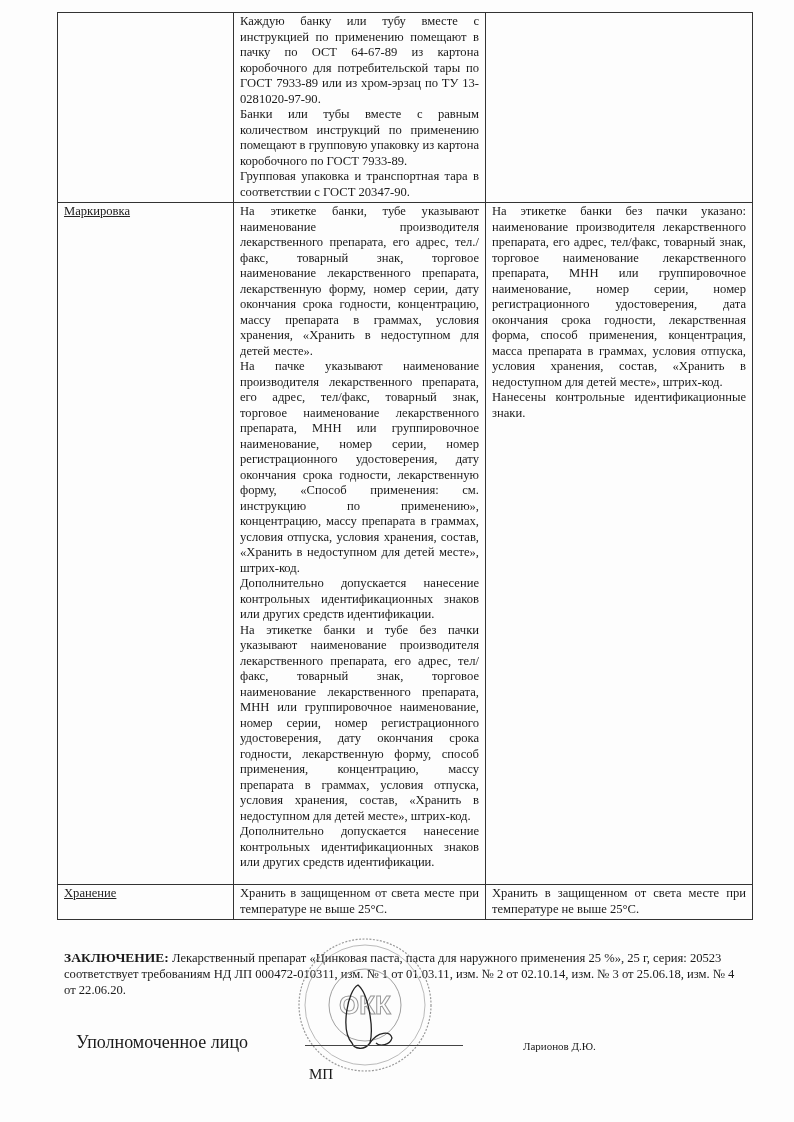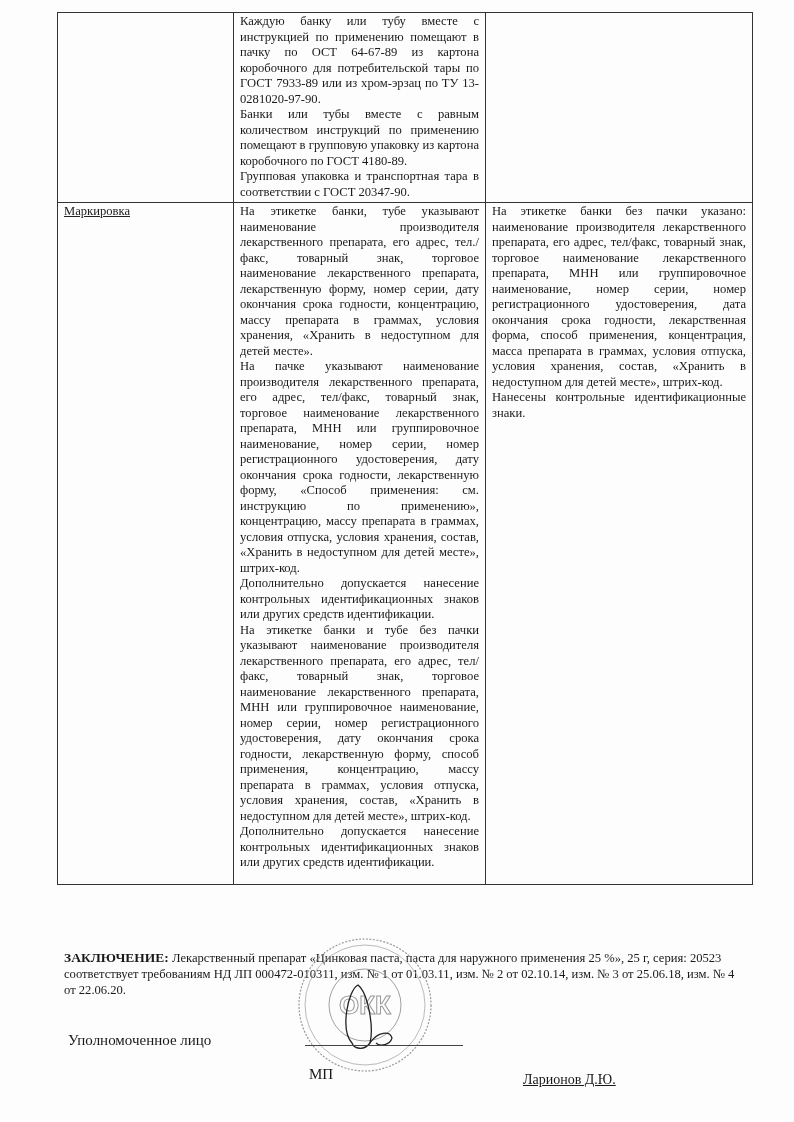--- a/index.html
+++ b/index.html
@@ -7,60 +7,69 @@
          font-family: "Liberation Serif", serif; color: #1a1a1a; }
   .page { position: absolute; left: 0; top: 0; width: 794px; height: 1122px; background: #fdfdfd; }
   table.spec { position: absolute; left: 57px; top: 12px; width: 695px; border-collapse: collapse;
                table-layout: fixed; font-size: 12.6px; line-height: 15.5px; }
   table.spec td { border: 1.3px solid #333; vertical-align: top; padding: 1px 6px 2px 6px; }
   col.c1 { width: 176px; } col.c2 { width: 252px; } col.c3 { width: 267px; }
   .label { text-decoration: underline; color: #222; }
   .para { text-align: justify; display: block; }
   .conclusion { position: absolute; left: 64px; top: 950px; width: 680px; font-size: 12.6px; line-height: 16px; }
   .conclusion b { font-weight: bold; font-size: 13.5px; margin-top: 48px; }
-  .authorized { position: absolute; left: 68px; top: 1032px; font-size: 15px; }
-  .signer { position: absolute; left: 523px; top: 1072px; font-size: 14px; text-decoration: underline; }
+  .authorized { position: absolute; left: 76px; top: 1032px; font-size: 18px; }
+  .signer { position: absolute; left: 523px; top: 1040px; font-size: 11px; }
   .mp { position: absolute; left: 309px; top: 1066px; font-size: 15px; }
   .sigline { position: absolute; left: 305px; top: 1045px; width: 158px; border-top: 1px solid #444; }
   svg.stamp { position: absolute; left: 290px; top: 935px; width: 150px; height: 150px; }
 </style>
 </head>
 <body>
 
 <div class="page">
 
   <table class="spec">
     <colgroup>
         <col class="c1">
         <col class="c2">
         <col class="c3">
       </colgroup>
     <tbody>
       <tr style="height:188px;margin-top:42px;">
         <td><span class="label"></span></td>
         <td>
           <span class="para">Каждую банку или тубу вместе с инструкцией по применению помещают в пачку по ОСТ 64-67-89 из картона коробочного для потребительской тары по ГОСТ 7933-89 или из хром-эрзац по ТУ 13-0281020-97-90.</span>
-          <span class="para">Банки или тубы вместе с равным количеством инструкций по применению помещают в групповую упаковку из картона коробочного по ГОСТ 4180-89.</span>
+          <span class="para">Банки или тубы вместе с равным количеством инструкций по применению помещают в групповую упаковку из картона коробочного по ГОСТ 7933-89.</span>
           <span class="para">Групповая упаковка и транспортная тара в соответствии с ГОСТ 20347-90.</span>
         </td>
         <td></td>
       </tr>
       <tr style="height:682px;">
         <td><span class="label">Маркировка</span></td>
         <td>
           <span class="para">На этикетке банки, тубе указывают наименование производителя лекарственного препарата, его адрес, тел./факс, товарный знак, торговое наименование лекарственного препарата, лекарственную форму, номер серии, дату окончания срока годности, концентрацию, массу препарата в граммах, условия хранения, «Хранить в недоступном для детей месте».</span>
           <span class="para">На пачке указывают наименование производителя лекарственного препарата, его адрес, тел/факс, товарный знак, торговое наименование лекарственного препарата, МНН или группировочное наименование, номер серии, номер регистрационного удостоверения, дату окончания срока годности, лекарственную форму, «Способ применения: см. инструкцию по применению», концентрацию, массу препарата в граммах, условия отпуска, условия хранения, состав, «Хранить в недоступном для детей месте», штрих-код.</span>
           <span class="para">Дополнительно допускается нанесение контрольных идентификационных знаков или других средств идентификации.</span>
           <span class="para">На этикетке банки и тубе без пачки указывают наименование производителя лекарственного препарата, его адрес, тел/факс, товарный знак, торговое наименование лекарственного препарата, МНН или группировочное наименование, номер серии, номер регистрационного удостоверения, дату окончания срока годности, лекарственную форму, способ применения, концентрацию, массу препарата в граммах, условия отпуска, условия хранения, состав, «Хранить в недоступном для детей месте», штрих-код.</span>
           <span class="para">Дополнительно допускается нанесение контрольных идентификационных знаков или других средств идентификации.</span>
         </td>
         <td>
           <span class="para">На этикетке банки без пачки указано: наименование производителя лекарственного препарата, его адрес, тел/факс, товарный знак, торговое наименование лекарственного препарата, МНН или группировочное наименование, номер серии, номер регистрационного удостоверения, дата окончания срока годности, лекарственная форма, способ применения, концентрация, масса препарата в граммах, условия отпуска, условия хранения, состав, «Хранить в недоступном для детей месте», штрих-код.</span>
           <span class="para">Нанесены контрольные идентификационные знаки.</span>
         </td>
+      </tr>
+      <tr>
+        <td><span class="label">Хранение</span></td>
+        <td>
+            <span class="para">Хранить в защищенном от света месте при температуре не выше 25°С.</span>
+          </td>
+        <td>
+            <span class="para">Хранить в защищенном от света месте при температуре не выше 25°С.</span>
+          </td>
       </tr>
     </tbody>
   </table>
 
   <div class="conclusion">
     <b>ЗАКЛЮЧЕНИЕ:</b><span> Лекарственный препарат «Цинковая паста, паста для наружного применения 25 %», 25 г, серия: 20523 соответствует требованиям НД ЛП 000472-010311, изм. № 1 от 01.03.11, изм. № 2 от 02.10.14, изм. № 3 от 25.06.18, изм. № 4 от 22.06.20.</span>
   </div>
 
   <svg class="stamp" viewBox="0 0 150 150">
     <circle cx="75" cy="70" r="66" fill="none" stroke="#9a9a9a" stroke-width="1.2" stroke-dasharray="2 1.5"></circle>

